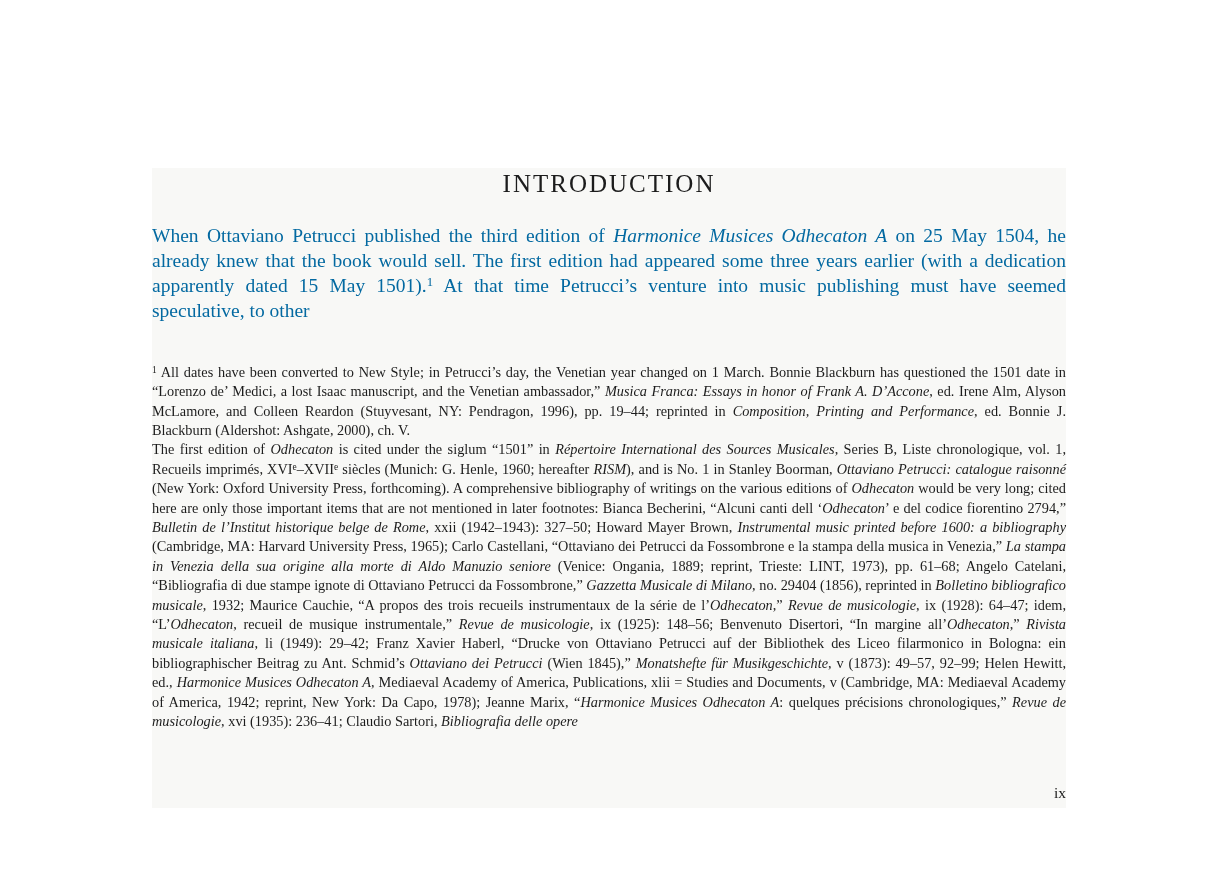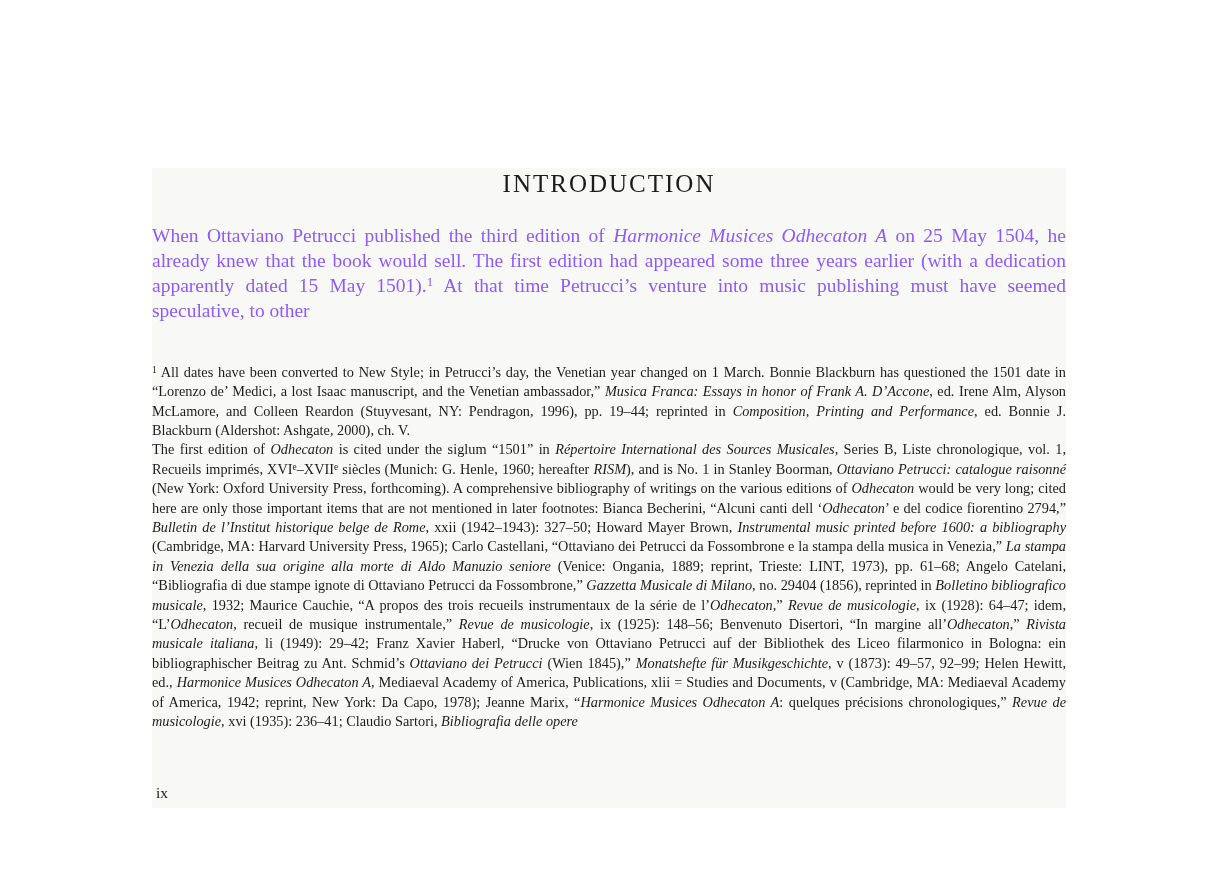--- a/index.html
+++ b/index.html
@@ -33,21 +33,21 @@
     font-weight: normal;
     letter-spacing: 2px;
     line-height: 1.15;
     color: #1c1c1c;
   }
   .body-text {
     margin: 24px 0 0 0;
     font-size: 19.5px;
     line-height: 25px;
     text-align: justify;
-    color: #8b5cf6;
+    color: #0369a1;
   }
   .footnotes {
     margin-top: 40px;
   }
   .fn {
     margin: 0;
     font-size: 14.3px;
     line-height: 19.4px;
     text-align: justify;
     color: #1c1c1c;
@@ -60,21 +60,21 @@
     font-size: 66%;
     position: relative;
     top: -0.45em;
     line-height: 0;
   }
   .pageno {
     position: absolute;
     left: 4px;
     right: 0;
     bottom: 6px;
-    text-align: left;
+    text-align: right;
     font-size: 15.5px;
     color: #1c1c1c;
   }
 </style>
 </head>
 <body>
 
 <div class="canvas">
   <div class="scan">
     <h1 class="title">INTRODUCTION</h1>

